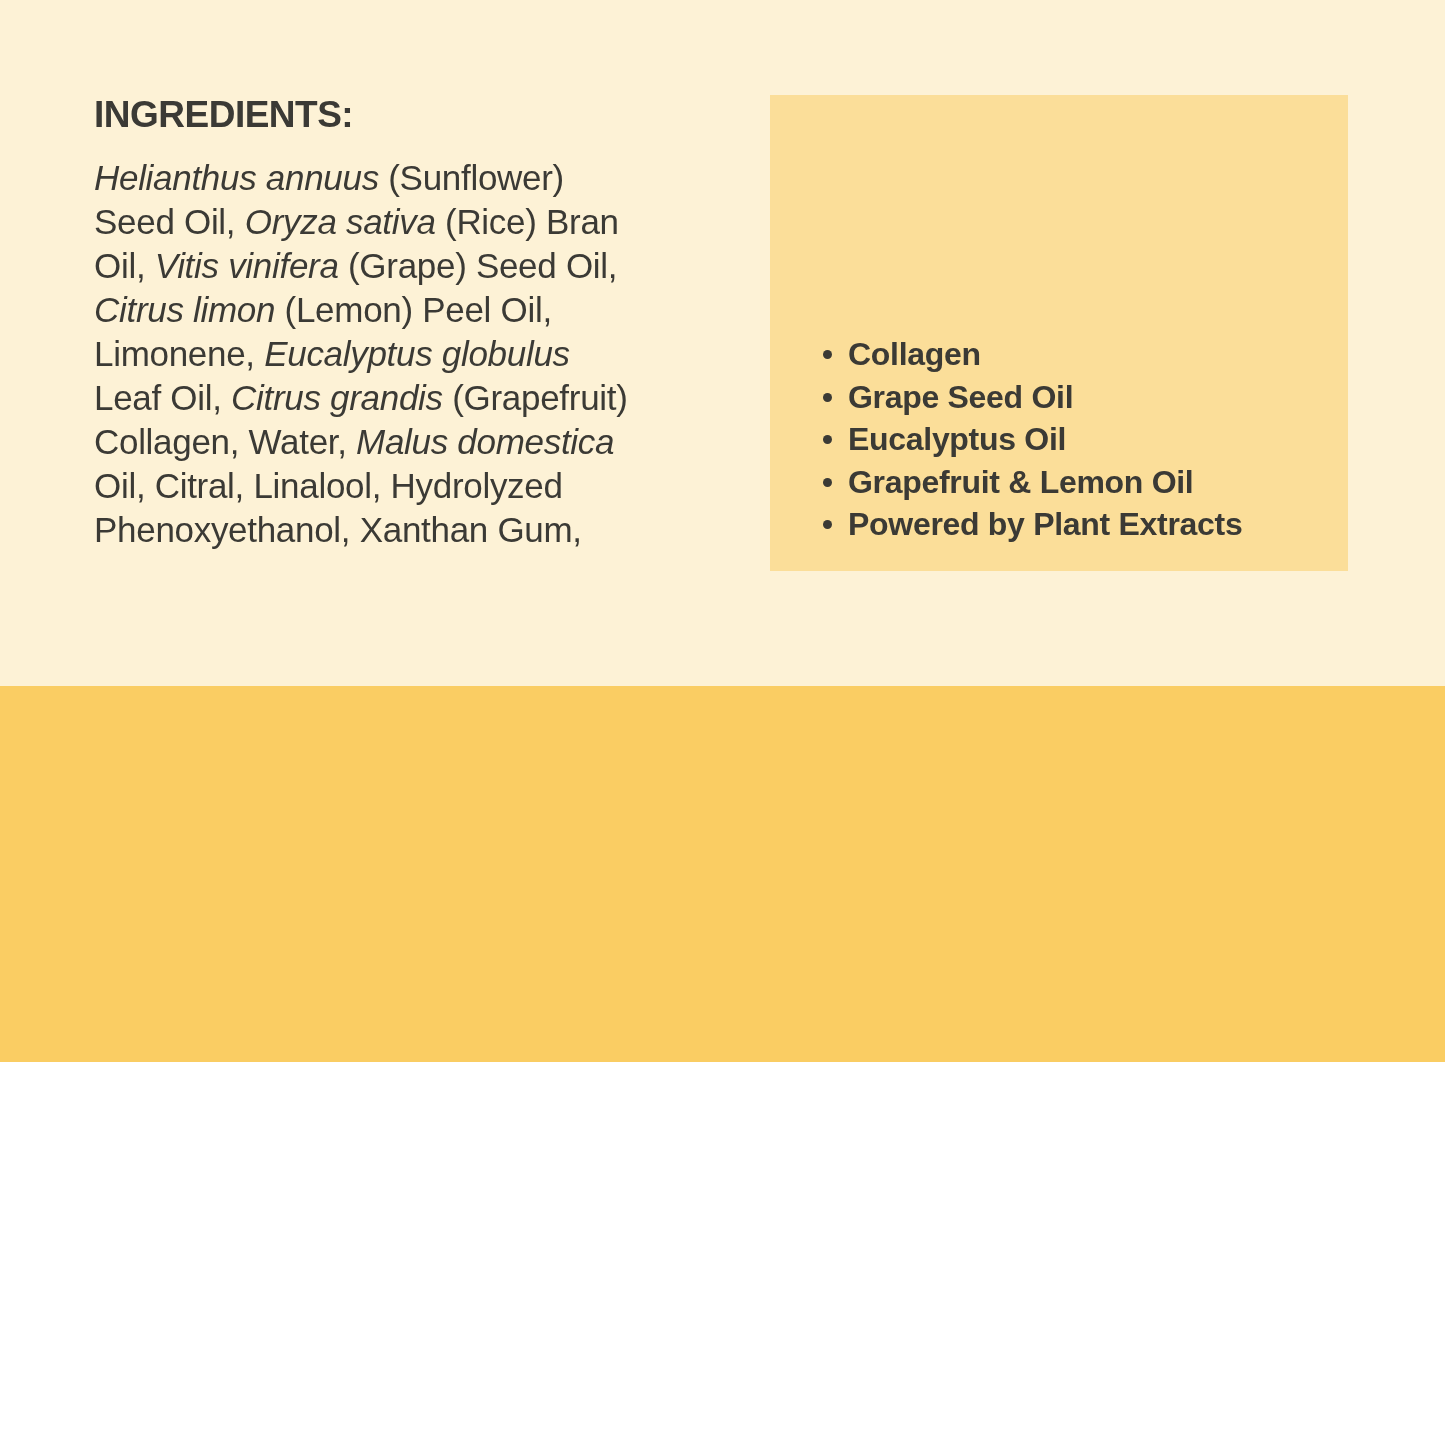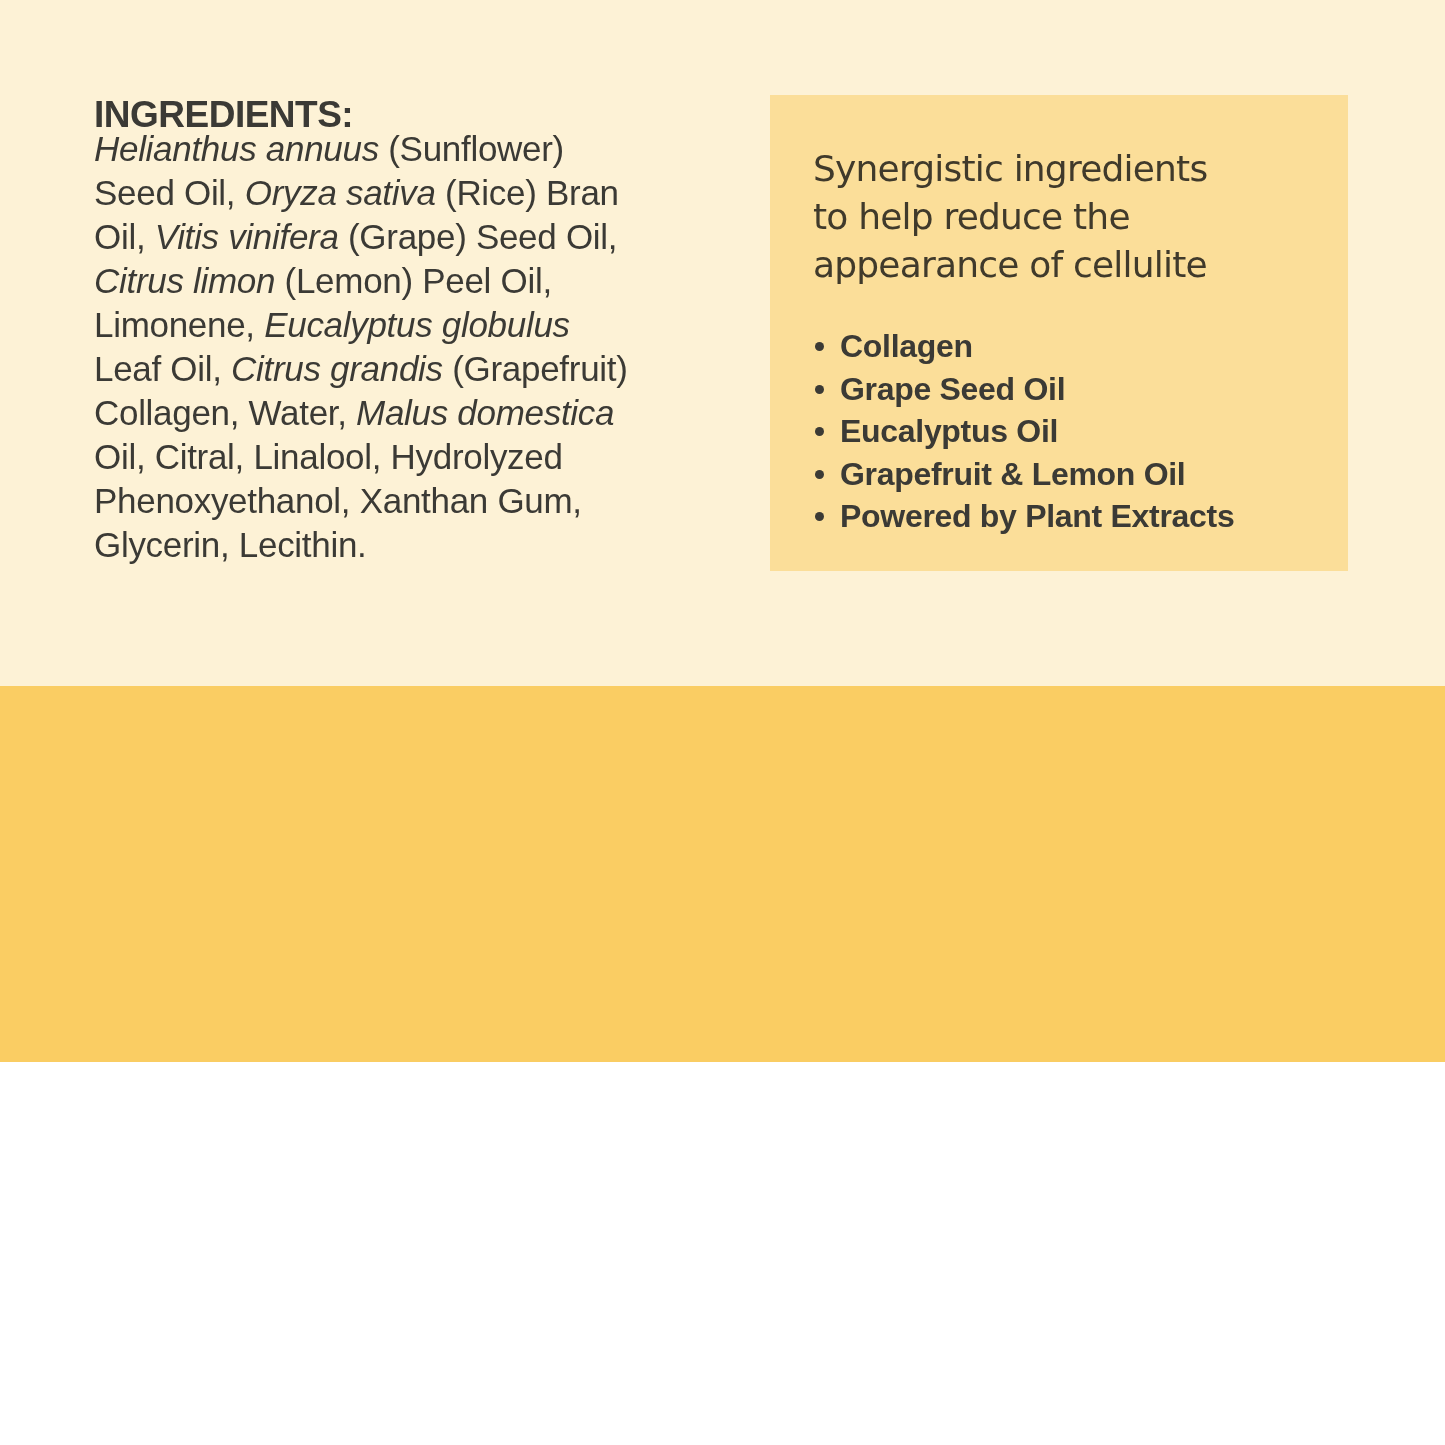--- a/index.html
+++ b/index.html
@@ -28,41 +28,41 @@
     font-size: 37px;
     line-height: 1.1;
     letter-spacing: -0.5px;
     white-space: nowrap;
   }
   .body-text { font-size: 35px; letter-spacing: -0.3px; }
   .body-text .line { white-space: nowrap; }
   .it { font-style: italic; }
 
   .ing-heading  { left: 94px; top: 95px; }
-  .ing-body     { left: 94px; top: 127px; }
+  .ing-body     { left: 94px; top: 156px; }
   .ing-body .line { line-height: 44px; }
 
   .synergy-box {
     left: 770px; top: 95px;
     width: 578px; height: 476px;
     background: var(--bg-box, #FBDE99);
   }
   .synergy-heading {
     position: absolute;
     left: 43px; top: 50px;
     font-family: "DejaVu Sans", sans-serif;
     font-size: 36px;
     letter-spacing: -0.8px;
     color: var(--ink-box, #403A2B);
   }
   .synergy-heading .line { line-height: 48px; white-space: nowrap; }
   .synergy-bullets {
     position: absolute;
     left: 43px; top: 230px;
-    margin: 0; padding: 0;
+    margin: 8px; padding: 0;
     list-style: none;
   }
   .synergy-bullets li {
     position: relative;
     padding-left: 27px;
     font-weight: bold;
     font-size: 32px;
     line-height: 42.5px;
     letter-spacing: -0.3px;
     white-space: nowrap;
@@ -86,29 +86,23 @@
   <div class="abs body-text ing-body">
       <div class="line"><span class="it">Helianthus annuus</span><span> (Sunflower)</span></div>
       <div class="line"><span>Seed Oil, </span><span class="it">Oryza sativa</span><span> (Rice) Bran</span></div>
       <div class="line"><span>Oil, </span><span class="it">Vitis vinifera</span><span> (Grape) Seed Oil,</span></div>
       <div class="line"><span class="it">Citrus limon</span><span> (Lemon) Peel Oil,</span></div>
       <div class="line"><span>Limonene, </span><span class="it">Eucalyptus globulus</span></div>
       <div class="line"><span>Leaf Oil, </span><span class="it">Citrus grandis</span><span> (Grapefruit)</span></div>
       <div class="line"><span>Collagen, Water, </span><span class="it">Malus domestica</span></div>
       <div class="line"><span>Oil, Citral, Linalool, Hydrolyzed</span></div>
       <div class="line"><span>Phenoxyethanol, Xanthan Gum,</span></div>
-      <div class="line"><span>Glycerin, Lecithin.</span></div>
     </div>
 
   <div class="abs synergy-box">
-    <div class="synergy-heading">
-        <div class="line"><span>Synergistic ingredients</span></div>
-        <div class="line"><span>to help reduce the</span></div>
-        <div class="line"><span>appearance of cellulite</span></div>
-      </div>
     <ul class="synergy-bullets">
         <li>Collagen</li>
         <li>Grape Seed Oil</li>
         <li>Eucalyptus Oil</li>
         <li>Grapefruit &amp; Lemon Oil</li>
         <li>Powered by Plant Extracts</li>
       </ul>
   </div>
 
   <div class="bottom-panel">

